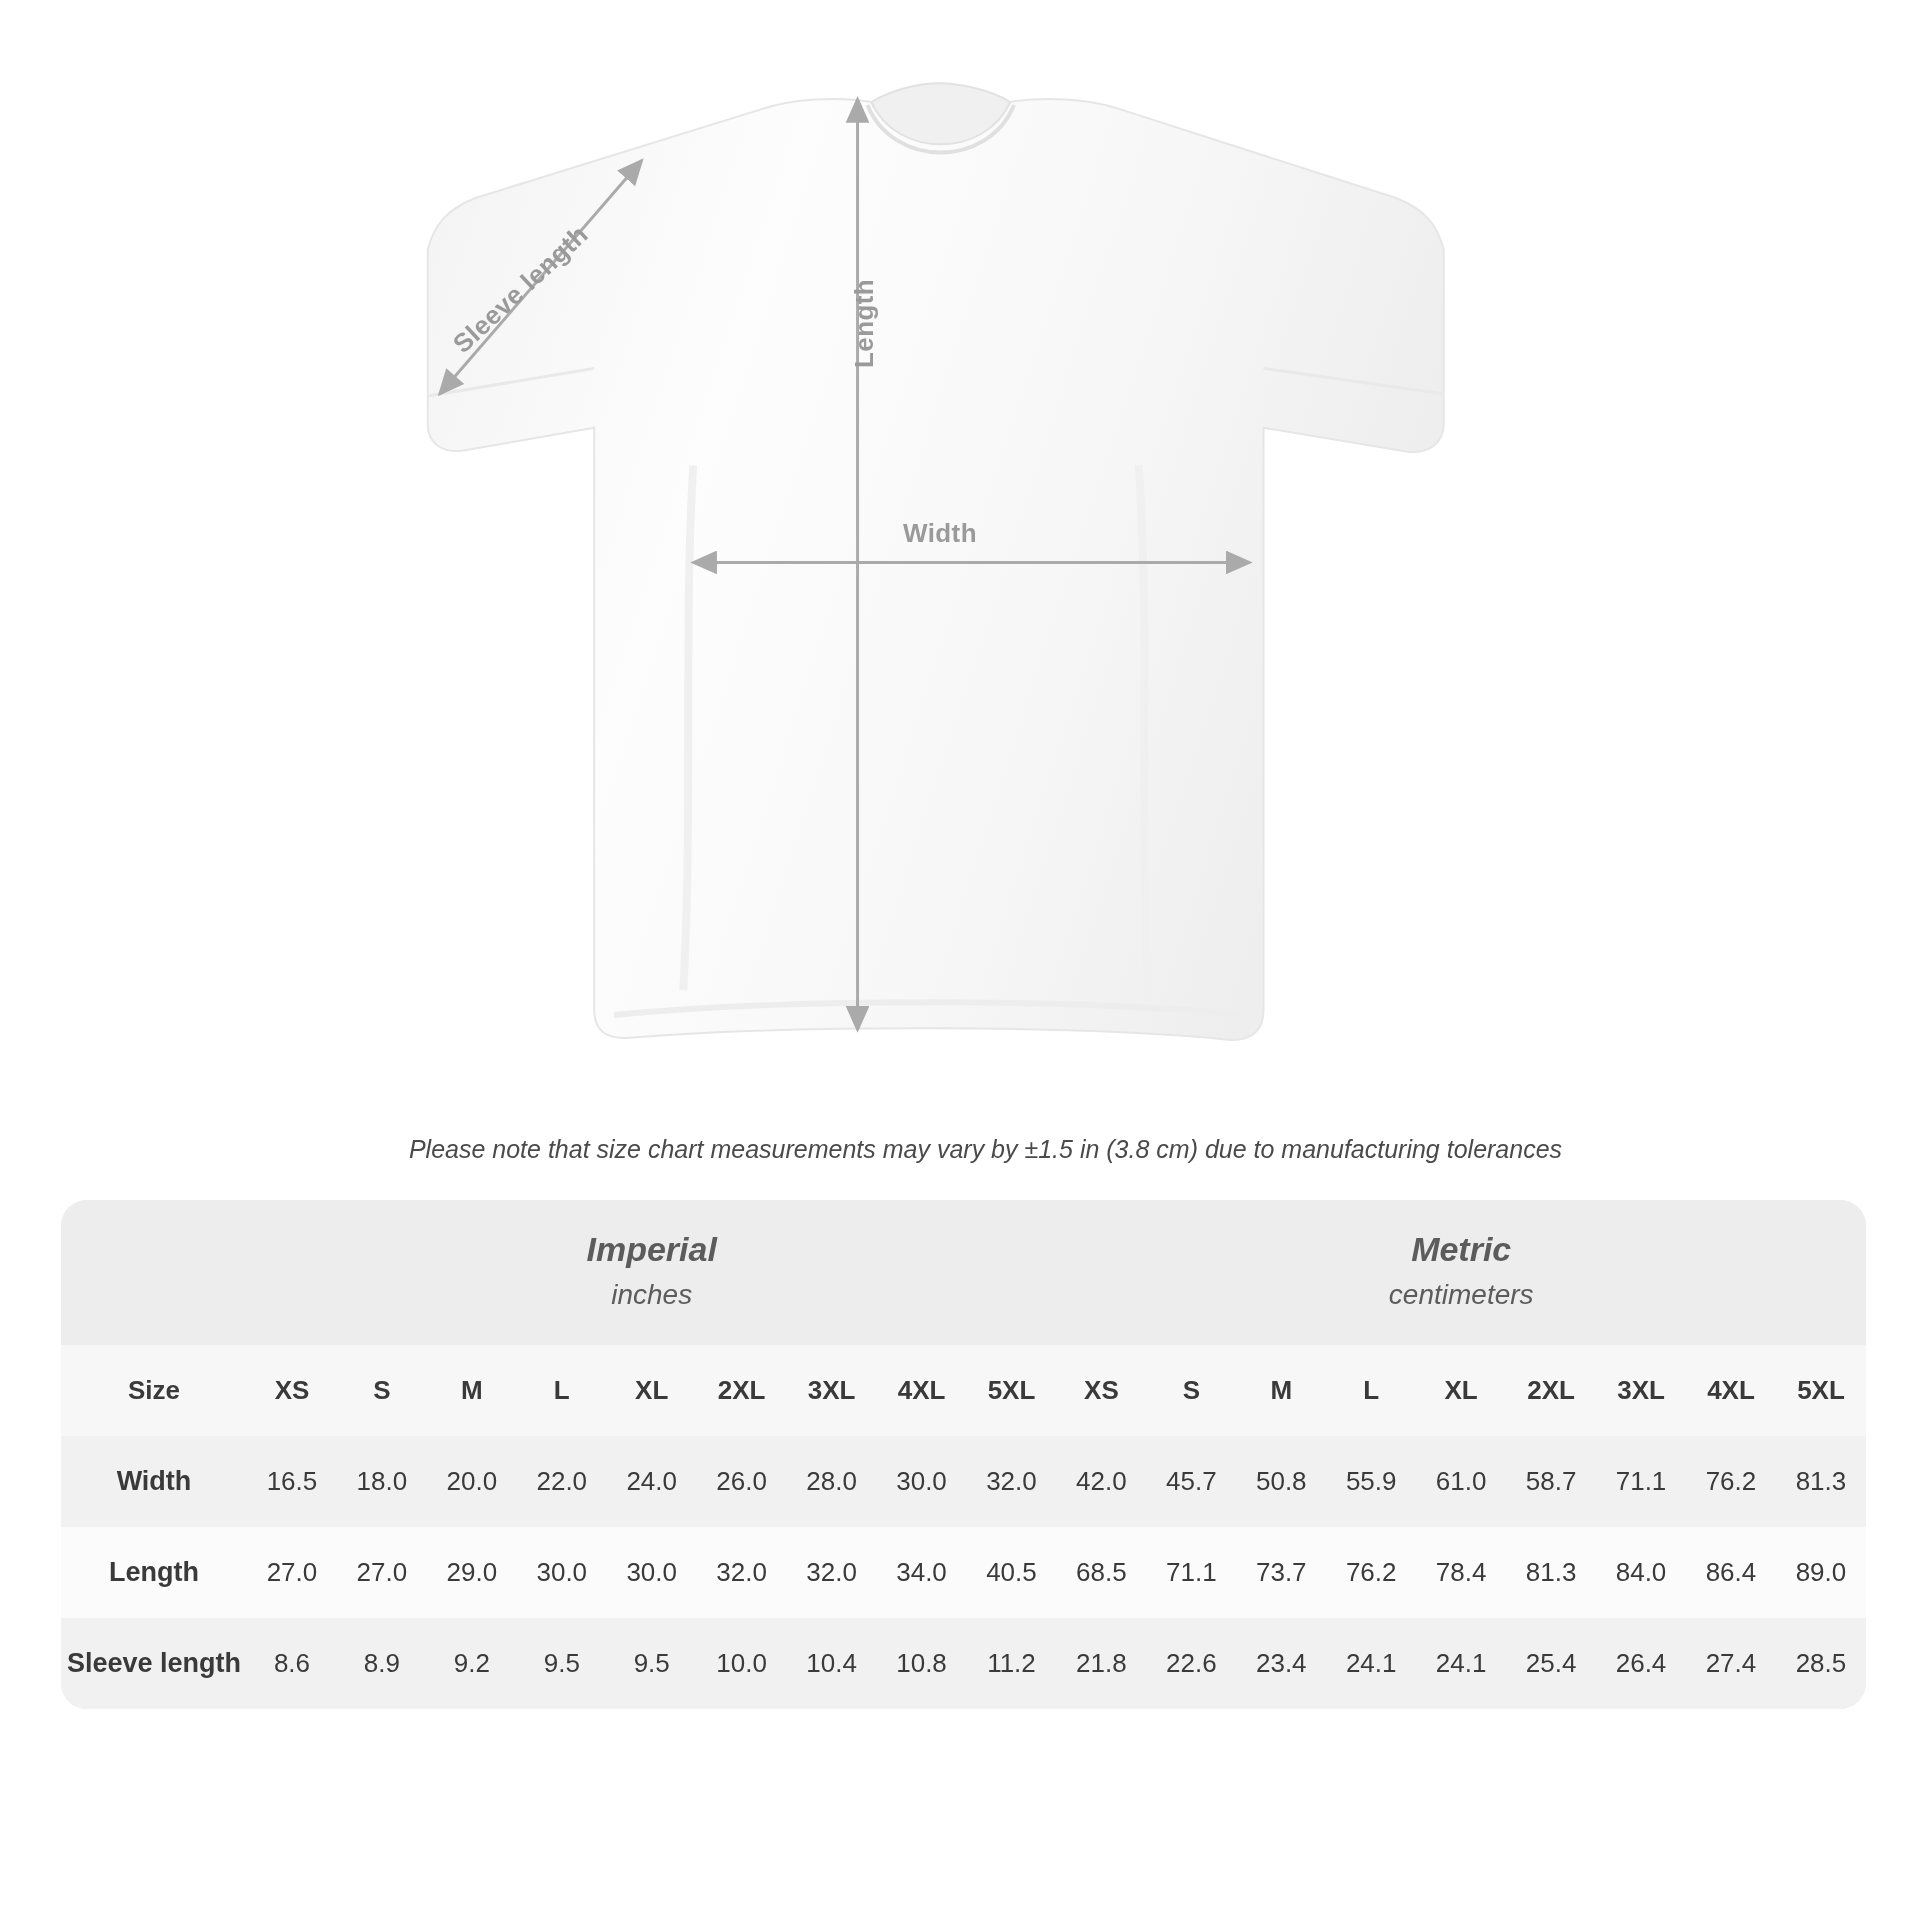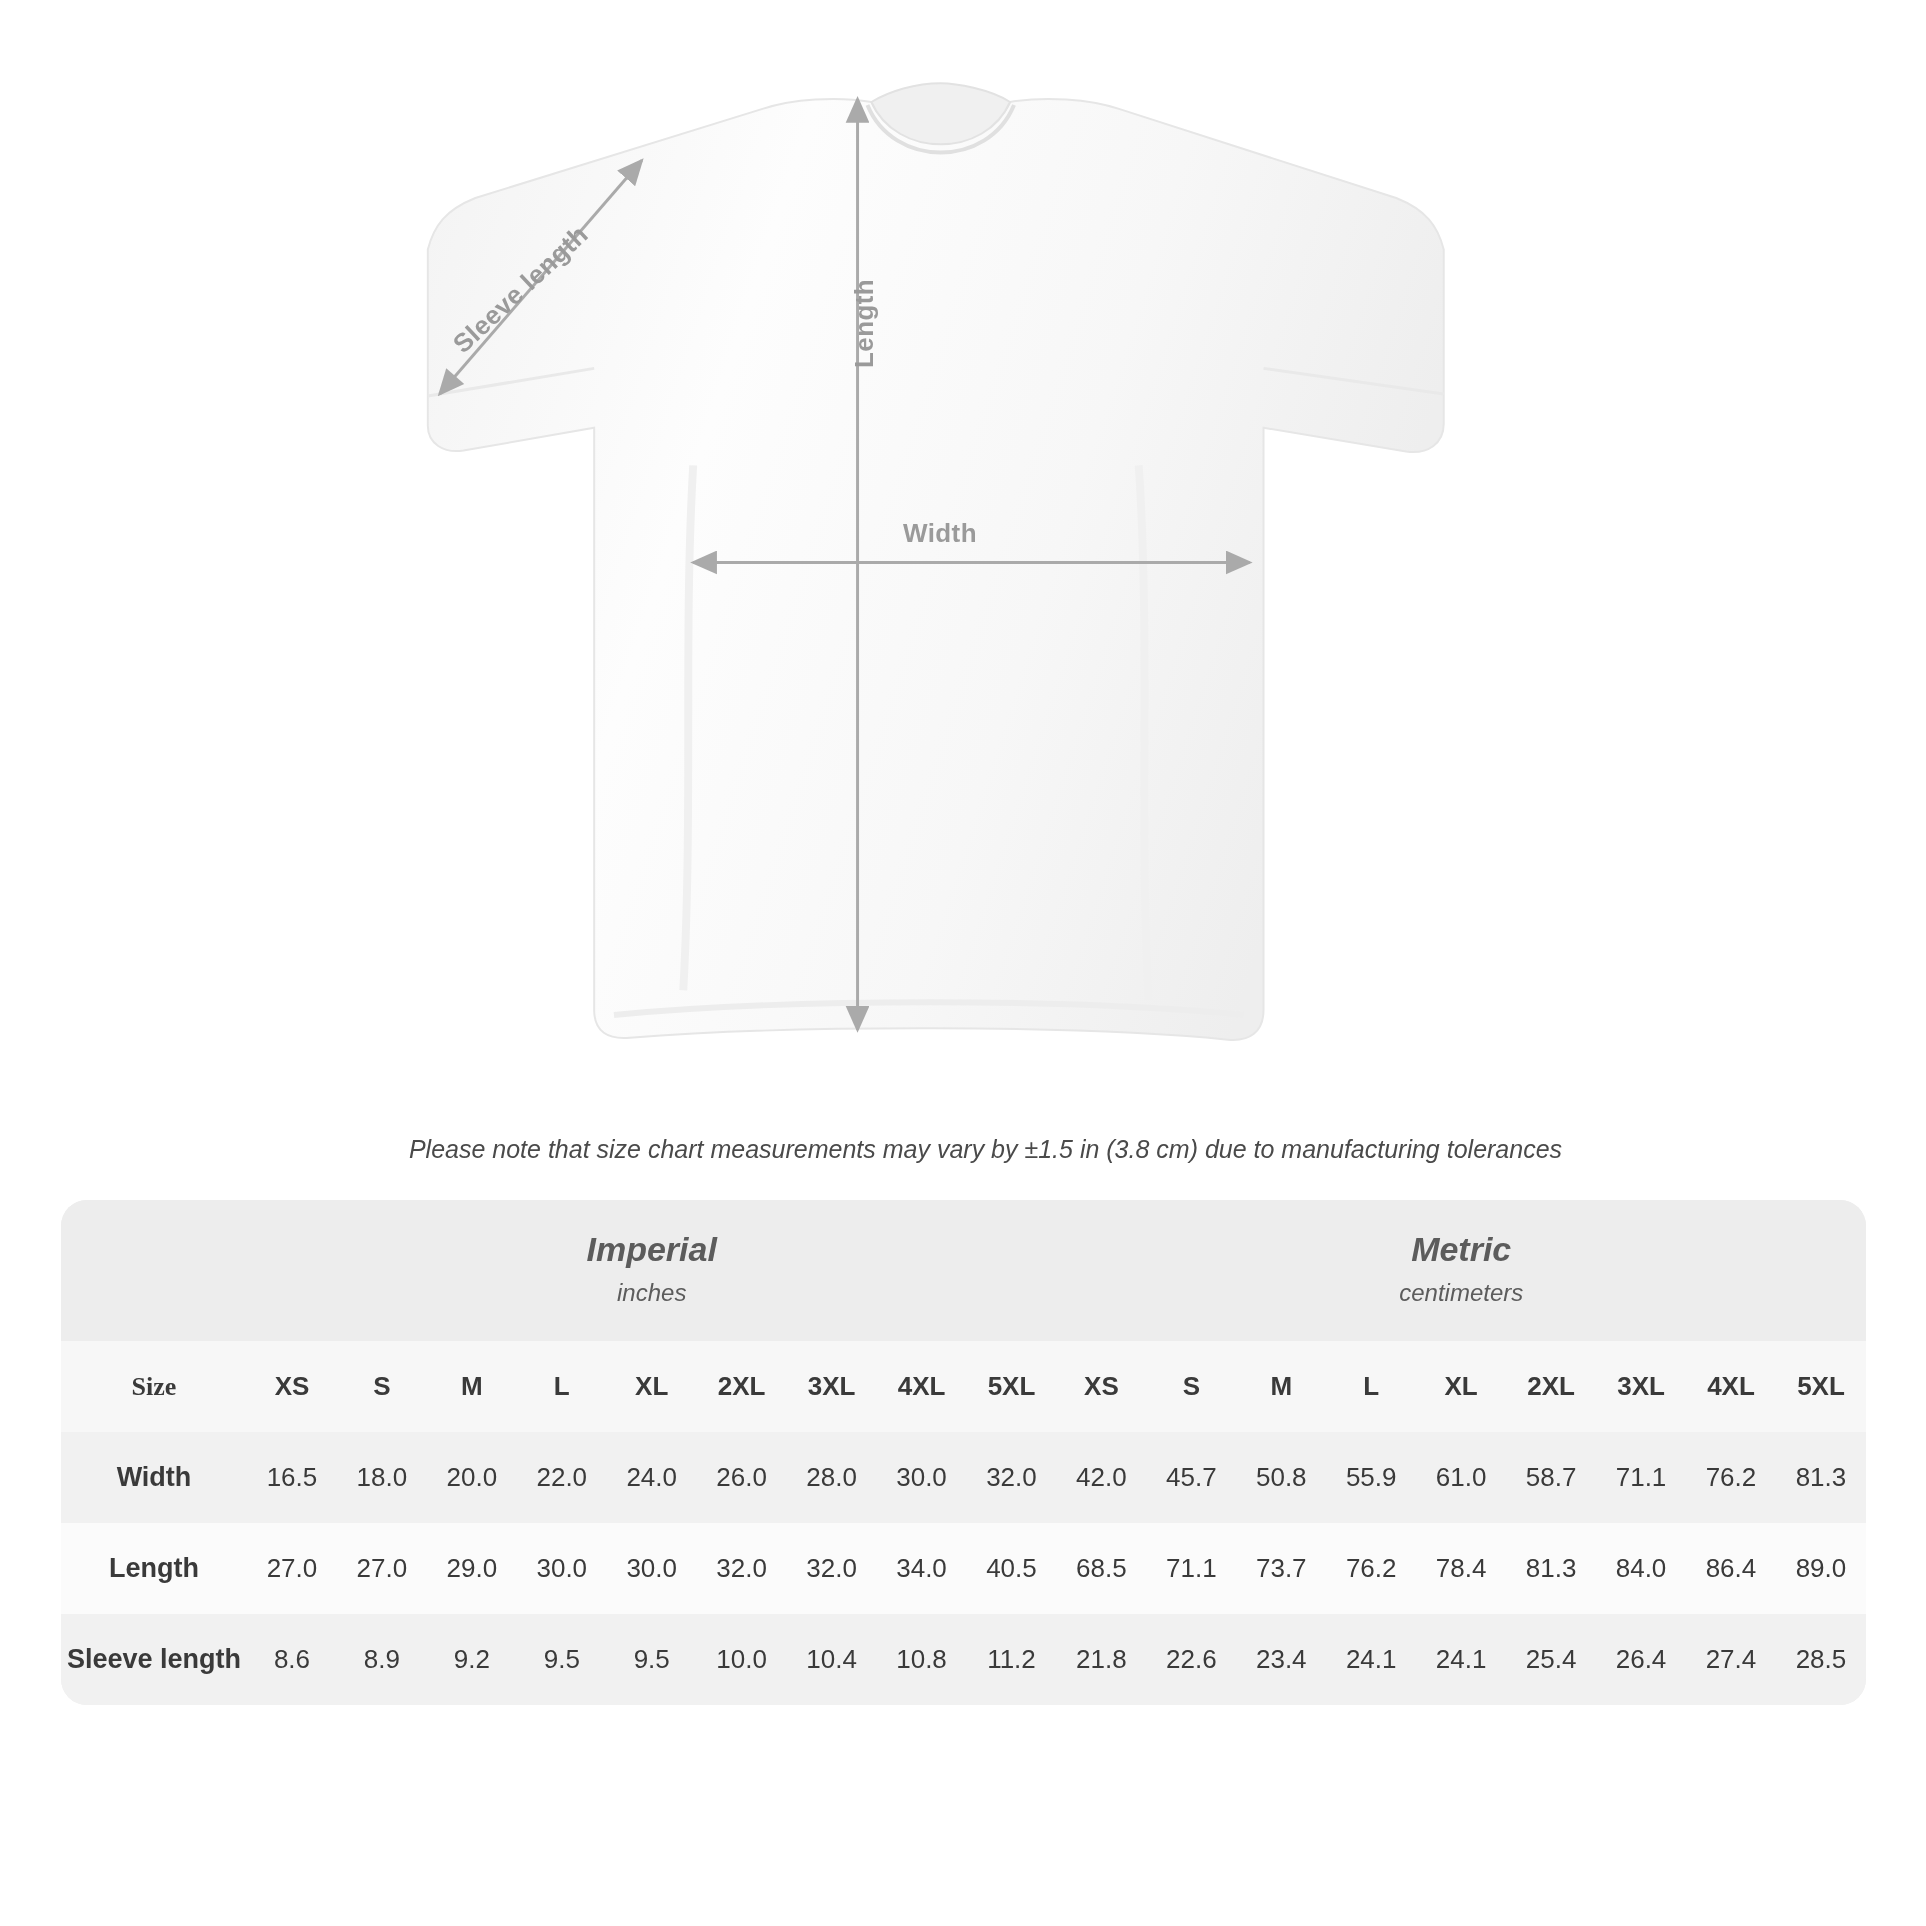--- a/index.html
+++ b/index.html
@@ -93,35 +93,35 @@
     padding: 30px 0 34px 0;
   }
   .unit-name {
     font-size: 34px;
     font-weight: bold;
     font-style: italic;
     color: #5c5c5c;
     display: block;
   }
   .unit-sub {
-    font-size: 24px;
+    font-size: 28px;
     font-style: italic;
     color: #5c5c5c;
     display: block;
     margin-top: 10px;
   }
   .header-row td {
     background: #f7f7f7;
     padding: 30px 0;
     font-weight: bold;
     font-size: 27px;
     color: #3a3a3a;
     border-left: 2px solid #e4e4e4;
   }
-  .header-row td.rowlabel { border-left: none; font-family: Liberation Serif, serif; }
+  .header-row td.rowlabel { border-left: none; }
   .data-row td {
     padding: 30px 0;
     border-left: 2px solid #e4e4e4;
     border-top: 2px solid #e4e4e4;
     font-size: 27px;
     color: #3a3a3a;
   }
   .data-row.alt td { background: #f1f1f1; }
   .data-row.plain td { background: #fbfbfb; }
   .data-row td.rowlabel {

